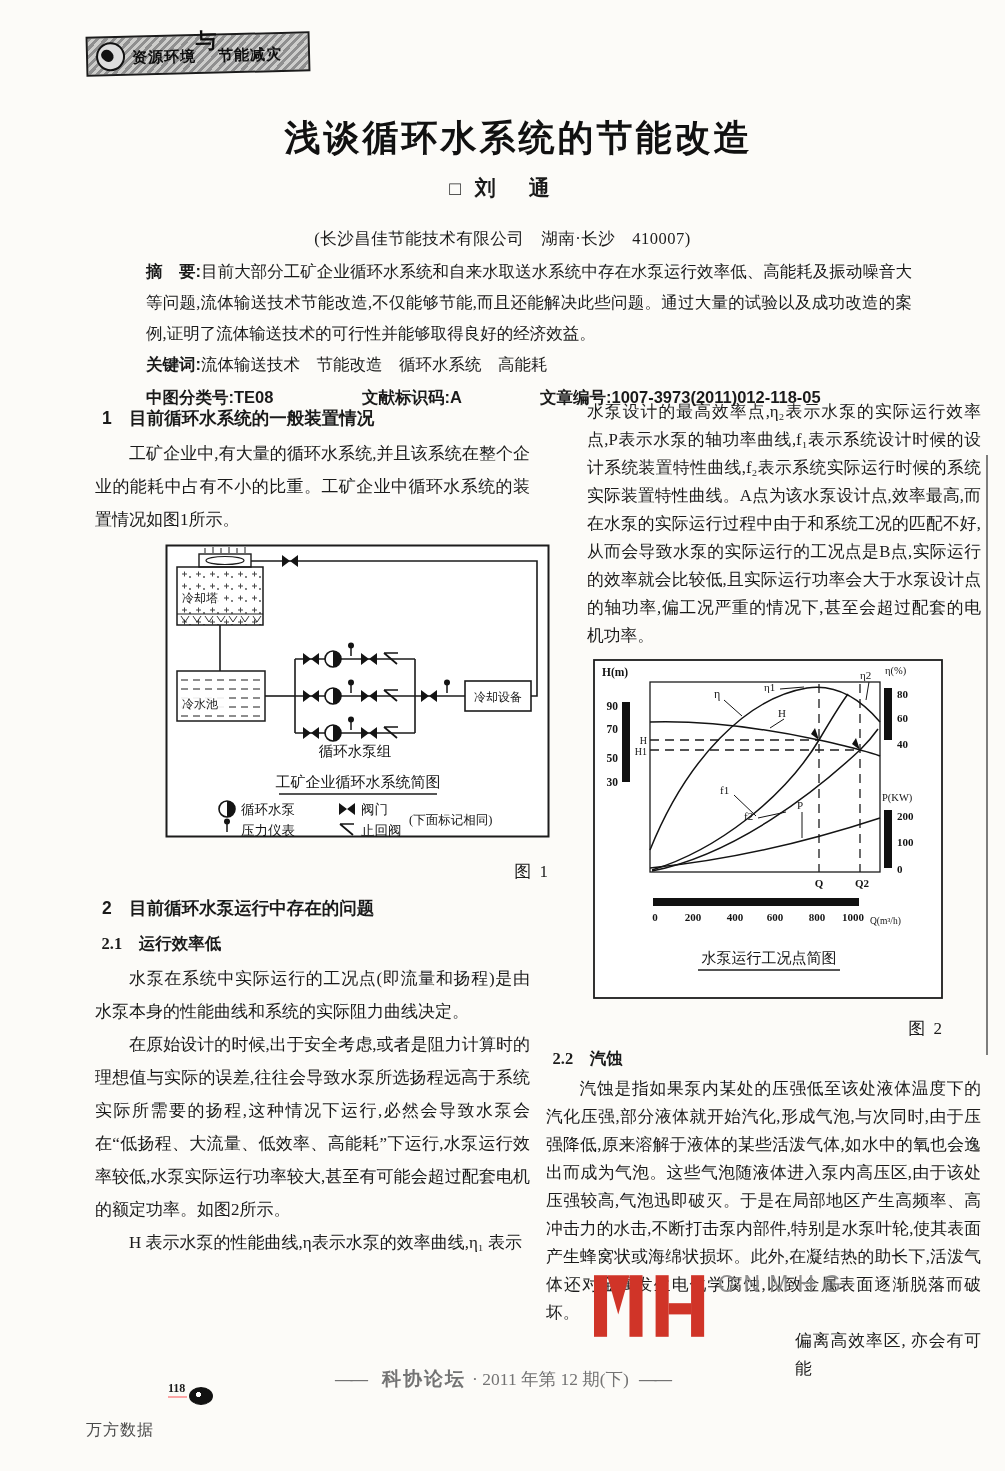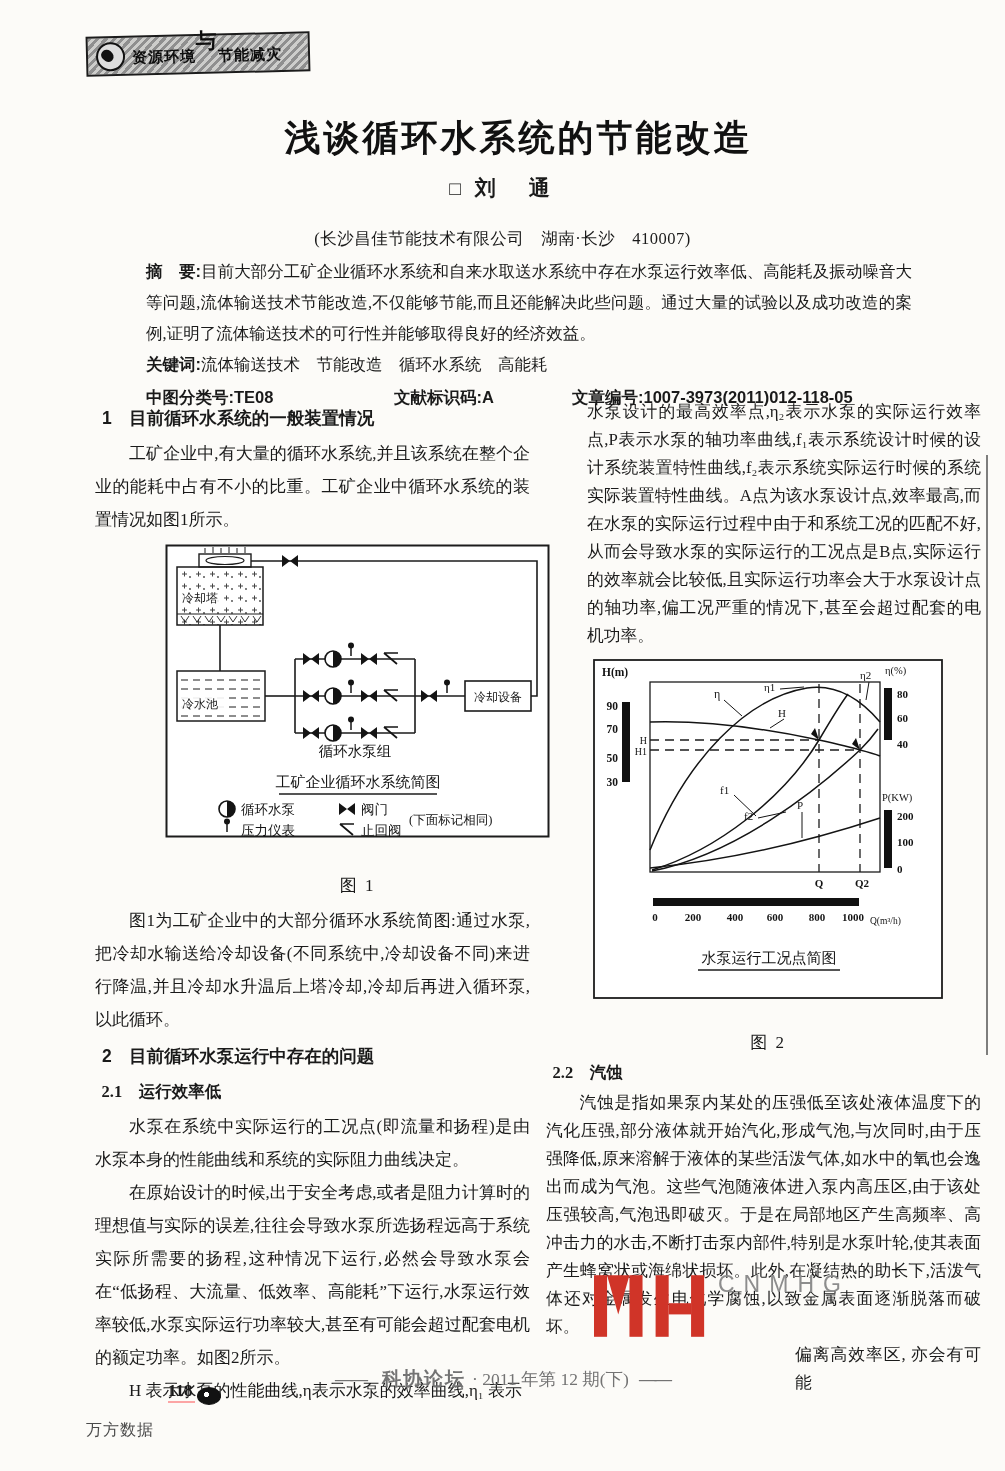--- a/index.html
+++ b/index.html
@@ -32,54 +32,54 @@
   .author .marker{font-weight:normal;font-size:19px;letter-spacing:0;margin-right:14px;}
   .affiliation{position:absolute;left:0;top:228px;width:100%;text-align:center;
     font-size:16.5px;letter-spacing:0.5px;}
   .front-block{position:absolute;left:146px;top:256px;width:766px;
     font-size:16.5px;line-height:31px;text-align:justify;}
   .front-block p{margin:0;}
   .front-block b{font-family:"Liberation Sans","DejaVu Sans",sans-serif;}
   .class-row{display:flex;margin-top:2px;font-weight:bold;
     font-family:"Liberation Sans","DejaVu Sans",sans-serif;}
   .class-row span:nth-child(1){width:216px;}
-  .class-row span:nth-child(2){width:178px;margin-left:32px;}
+  .class-row span:nth-child(2){width:178px;}
   
   .columns{position:absolute;left:95px;top:398px;width:886px;display:flex;gap:16px;}
   .col{width:435px;box-sizing:border-box;}
   .col-left{font-size:17px;line-height:33px;text-align:justify;}
   .col-right{font-size:16.8px;line-height:28px;text-align:justify;position:relative;}
   .col p{margin:0;text-indent:2em;}
   .col p.noindent{text-indent:0;margin-left:41px;}
   .sec-h{font-family:"Liberation Sans","DejaVu Sans",sans-serif;
     font-size:17.5px;font-weight:bold;margin:4px 0 2px;text-indent:0.4em;}
   .sub-h{font-size:16.5px;font-weight:bold;margin:2px 0;text-indent:0.4em;
     font-family:"Liberation Serif","DejaVu Serif",serif;}
   
   figure{margin:8px 0 2px 46px;padding:0;}
-  figcaption{text-align:center;font-size:17px;margin-top:20px;letter-spacing:2px;}
+  figcaption{text-align:right;font-size:17px;margin-top:6px;letter-spacing:2px;}
   .figw1{width:385px;padding-left:24px;}
   .figw2{width:352px;}
   svg text{font-family:"Liberation Serif","DejaVu Serif",serif;fill:#141414;}
   
   .watermark{position:absolute;left:48px;top:866px;display:flex;align-items:flex-start;gap:12px;z-index:5;}
   .wm-cn{font-family:"Liberation Sans","DejaVu Sans",sans-serif;
     font-size:31px;color:#3d3d3d;letter-spacing:2px;line-height:34px;
     border-bottom:4px solid #d03428;padding-bottom:2px;}
   .wm-latin{font-family:"Liberation Sans","DejaVu Sans",sans-serif;
     font-size:23px;color:#8d8d8d;letter-spacing:9px;margin-top:6px;}
   .partial{padding-left:208px;}
   
   .journal-line{position:absolute;left:0;top:1366px;width:100%;text-align:center;
     font-size:17.5px;color:#737373;}
   .journal-line .jname{font-family:"Liberation Sans","DejaVu Sans",sans-serif;
     font-weight:900;font-size:19px;letter-spacing:2px;margin:0 6px;}
   .journal-line .dash{letter-spacing:-2px;font-weight:bold;margin:0 10px;}
   .pagenum-wrap{position:absolute;left:168px;top:1381px;display:flex;align-items:flex-start;}
-  .pagenum{font-weight:bold;font-size:17px;border-bottom:2px solid #fca5a5;padding:0 2px 0 0;}
+  .pagenum{font-weight:bold;font-size:12px;border-bottom:2px solid #fca5a5;padding:0 2px 0 0;}
   .pubicon{width:22px;height:16px;border-radius:50%;
     background:radial-gradient(circle at 38% 42%, #fff 0 2.5px, #121212 2.6px);
     margin-left:2px;margin-top:6px;border:1.5px solid #111;}
   .wanfang{position:absolute;left:86px;top:1420px;
     font-family:"Liberation Sans","DejaVu Sans",sans-serif;
     font-size:16px;color:#4a4a4a;letter-spacing:1px;}
   .edge-line{position:absolute;left:986px;top:455px;width:2px;height:600px;
     background:#3a3a3a;opacity:.65;}
 </style>
 </head>
@@ -218,21 +218,20 @@
           </g>
           <text x="76" y="270" font-size="13.5">循环水泵</text>
           <text x="196" y="270" font-size="13.5">阀门</text>
           <text x="76" y="291" font-size="13.5">压力仪表</text>
           <text x="196" y="291" font-size="13.5">止回阀</text>
           <text x="244" y="280" font-size="12.5">(下面标记相同)</text>
         </svg>
         <figcaption>图 1</figcaption>
       </figure>
 
-      <p>图1为工矿企业中的大部分循环水系统简图:通过水泵,把冷却水输送给冷却设备(不同系统中,冷却设备不同)来进行降温,并且冷却水升温后上塔冷却,冷却后再进入循环泵,以此循环。</p>
       <div class="sec-h">2　目前循环水泵运行中存在的问题</div>
       <div class="sub-h">2.1　运行效率低</div>
       <p>水泵在系统中实际运行的工况点(即流量和扬程)是由水泵本身的性能曲线和系统的实际阻力曲线决定。</p>
       <p>在原始设计的时候,出于安全考虑,或者是阻力计算时的理想值与实际的误差,往往会导致水泵所选扬程远高于系统实际所需要的扬程,这种情况下运行,必然会导致水泵会在“低扬程、大流量、低效率、高能耗”下运行,水泵运行效率较低,水泵实际运行功率较大,甚至有可能会超过配套电机的额定功率。如图2所示。</p>
       <p>H 表示水泵的性能曲线,η表示水泵的效率曲线,η₁ 表示</p>
     </div>
 
     <div class="col col-right">
       <p class="noindent">水泵设计的最高效率点,η₂表示水泵的实际运行效率点,P表示水泵的轴功率曲线,f₁表示系统设计时候的设计系统装置特性曲线,f₂表示系统实际运行时候的系统实际装置特性曲线。A点为该水泵设计点,效率最高,而在水泵的实际运行过程中由于和系统工况的匹配不好,从而会导致水泵的实际运行的工况点是B点,实际运行的效率就会比较低,且实际运行功率会大于水泵设计点的轴功率,偏工况严重的情况下,甚至会超过配套的电机功率。</p>
 

